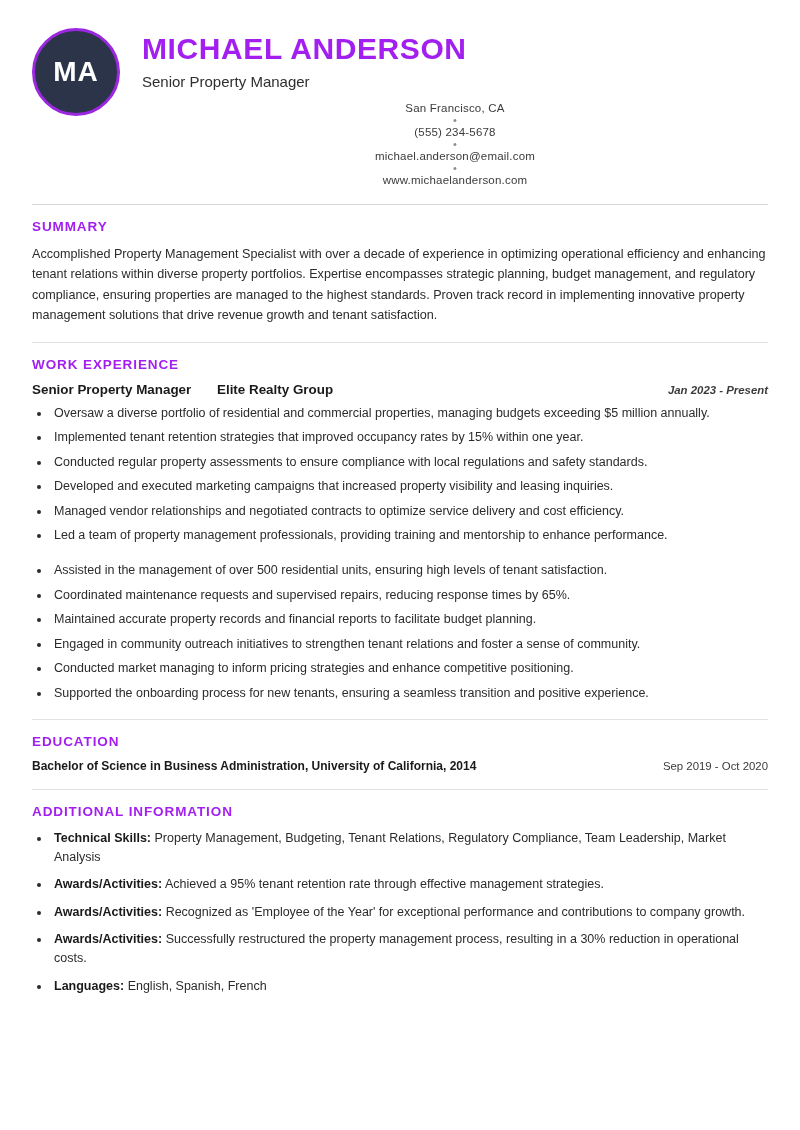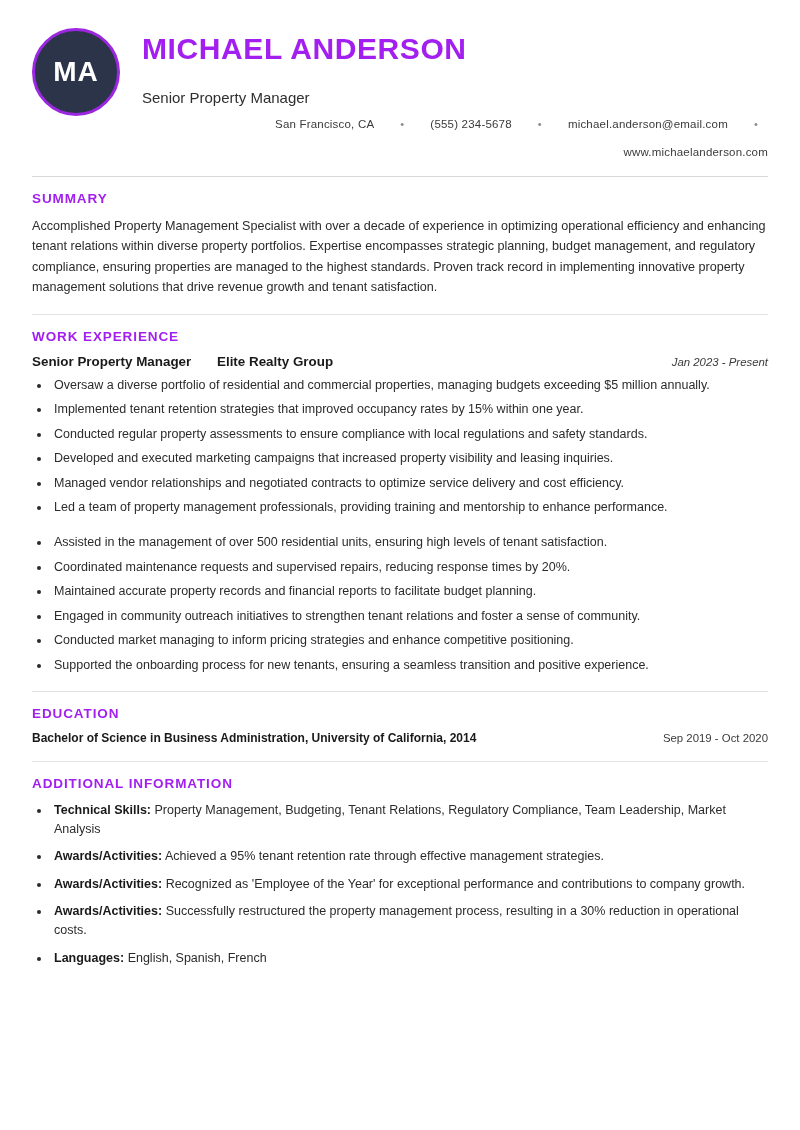--- a/index.html
+++ b/index.html
@@ -48,37 +48,38 @@
   .header-text {
     flex: 1;
     padding-top: 6px;
   }
   .name {
     font-size: 30px;
     font-weight: bold;
     color: #a21ff0;
     letter-spacing: 0.6px;
     line-height: 1.1;
-    margin: 0 0 24px 0;
+    margin: 0 0 8px 0;
   }
   .job-title {
     font-size: 15px;
     color: #2f2f2f;
     margin: 0 0 12px 0;
     font-weight: normal;
   }
   .contact-row {
     display: flex;
     flex-wrap: wrap;
     justify-content: flex-end;
     align-items: center;
-    gap: 16px;
+    gap: 0;
     font-size: 11.5px;
     color: #3b3b3b;
     letter-spacing: 0.2px;
+    flex-direction: column;
   }
   .contact-item { white-space: nowrap; }
   .contact-sep {
     color: #8a8a8a;
     padding: 0 10px;
     font-size: 11px;
   }
 
   .hr {
     border: 0;
@@ -120,20 +121,21 @@
     font-weight: bold;
     color: #1a1a1a;
   }
   .job-left .company { margin-left: 22px; }
   .job-dates {
     font-size: 11.4px;
     font-style: italic;
     color: #3b3b3b;
     white-space: nowrap;
     padding-left: 14px;
+    font-weight: bold;
   }
 
   ul.bullets {
     margin: 0 0 16px 0;
     padding-left: 19px;
   }
   ul.bullets li {
     font-size: 12.5px;
     line-height: 1.52;
     color: #2b2b2b;
@@ -228,21 +230,21 @@
         <li>Conducted regular property assessments to ensure compliance with local regulations and safety standards.</li>
         <li>Developed and executed marketing campaigns that increased property visibility and leasing inquiries.</li>
         <li>Managed vendor relationships and negotiated contracts to optimize service delivery and cost efficiency.</li>
         <li>Led a team of property management professionals, providing training and mentorship to enhance performance.</li>
       </ul>
     </div>
 
     <div>
       <ul class="bullets">
         <li>Assisted in the management of over 500 residential units, ensuring high levels of tenant satisfaction.</li>
-        <li>Coordinated maintenance requests and supervised repairs, reducing response times by 20%.</li>
+        <li>Coordinated maintenance requests and supervised repairs, reducing response times by 65%.</li>
         <li>Maintained accurate property records and financial reports to facilitate budget planning.</li>
         <li>Engaged in community outreach initiatives to strengthen tenant relations and foster a sense of community.</li>
         <li>Conducted market managing to inform pricing strategies and enhance competitive positioning.</li>
         <li>Supported the onboarding process for new tenants, ensuring a seamless transition and positive experience.</li>
       </ul>
     </div>
   </div>
 
   <hr class="hr-light">
 

